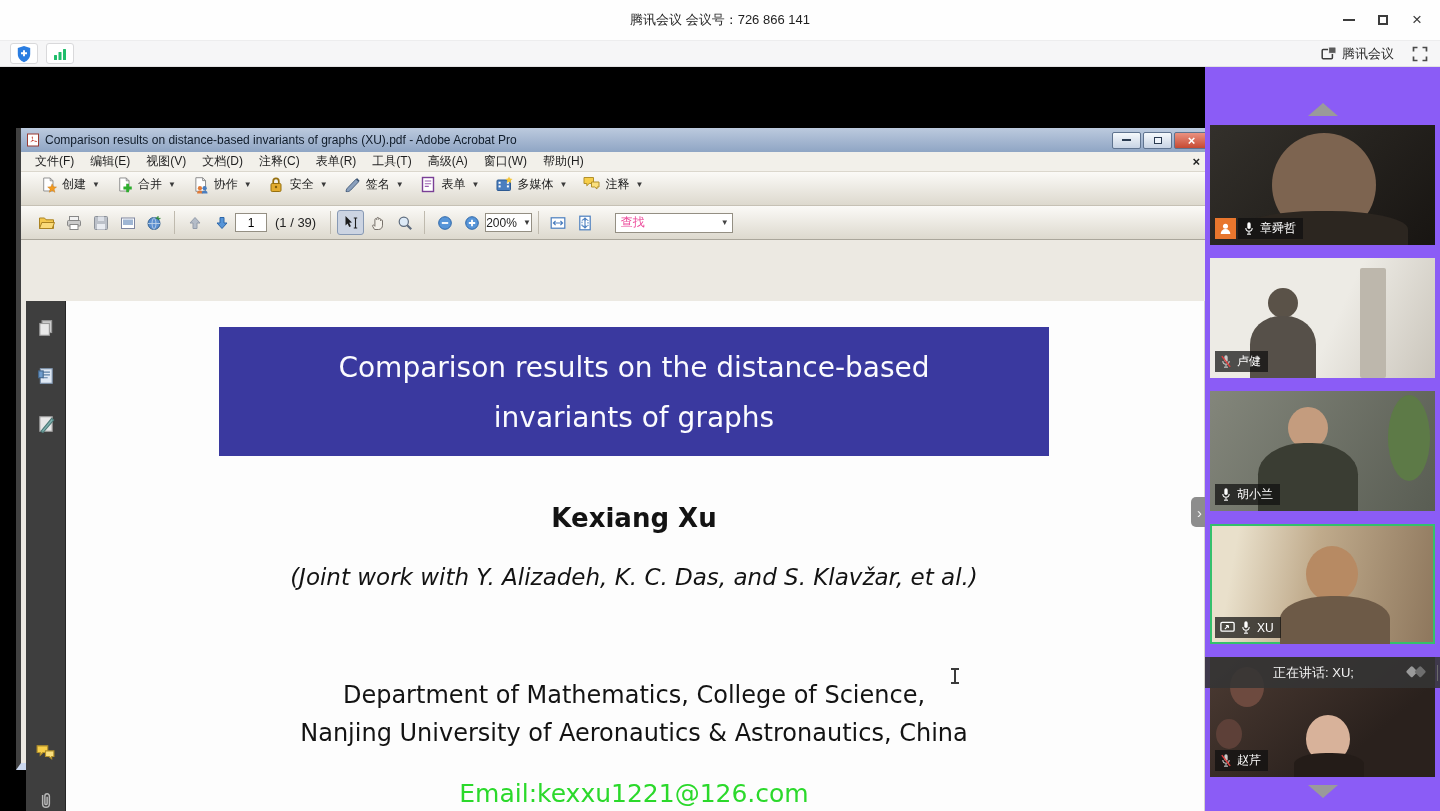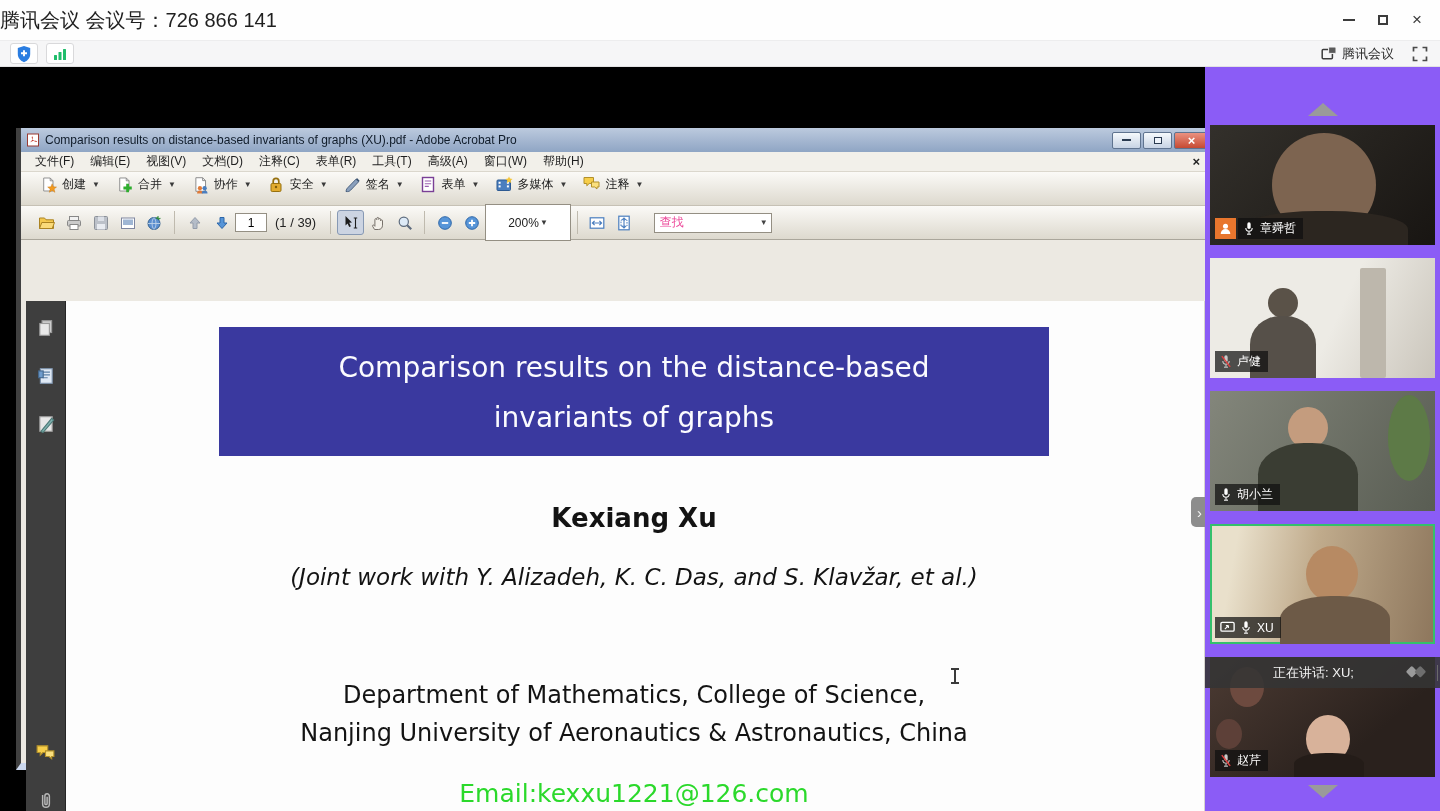--- a/index.html
+++ b/index.html
@@ -1,21 +1,21 @@
 <!DOCTYPE html>
 <html><head>
 <meta charset="utf-8">
 <style>
   *{margin:0;padding:0;box-sizing:border-box}
   html,body{width:1440px;height:811px;overflow:hidden}
   body{position:relative;font-family:"Liberation Sans","DejaVu Sans",sans-serif;background:#000}
 
   
   .mtitlebar{position:absolute;left:0;top:0;width:1440px;height:40px;background:#fefefe}
-  .mtitle{position:absolute;left:0;right:0;top:0;height:40px;line-height:40px;text-align:left;font-size:20px;color:#1f1f1f}
+  .mtitle{position:absolute;left:0;right:0;top:0;height:40px;line-height:40px;text-align:center;font-size:13px;color:#1f1f1f}
   .mwinbtns{position:absolute;right:6px;top:0;height:40px;display:flex;align-items:center}
   .mbtn{width:34px;height:40px;display:flex;align-items:center;justify-content:center;color:#3c3c3c;font-size:17px;cursor:pointer}
   .mbtn .bar{width:12px;height:2px;background:#3c3c3c}
   .mbtn .box{width:10px;height:10px;border:2px solid #3c3c3c}
 
   .msubbar{position:absolute;left:0;top:40px;width:1440px;height:27px;background:#f6f6f7;border-top:1px solid #ededee;border-bottom:1px solid #e2e2e3;display:flex;align-items:center;padding:0 10px}
   .chipbtn{height:21px;border:1px solid #d9d9db;border-radius:3px;background:#fff;display:flex;align-items:center;justify-content:center;padding:0 5px;margin-right:8px;cursor:pointer}
   .msub-right{margin-left:auto;display:flex;align-items:center;gap:16px}
   .switchview{display:flex;align-items:center;gap:5px;font-size:13px;color:#2b2b2b;cursor:pointer}
   .fsbtn{width:20px;height:20px;display:flex;align-items:center;justify-content:center;cursor:pointer}
@@ -41,21 +41,21 @@
   .t1btn{display:flex;align-items:center;gap:5px;padding:4px 7px;font-size:12px;color:#1d1d1d;border-radius:3px;cursor:pointer}
   .dd{font-size:8px;color:#3a3a3a;margin-left:1px}
   .icon16{width:17px;height:17px;display:inline-flex}
 
   .atoolbar2{height:34px;background:linear-gradient(#fbfaf7,#ddd9ce);border-bottom:1px solid #aaa69b;display:flex;align-items:center;padding:0 12px}
   .t2btn{width:27px;height:25px;display:flex;align-items:center;justify-content:center;border-radius:3px;cursor:pointer}
   .t2btn.pressed{background:#ccd4e2;border:1px solid #8799b4}
   .sep{width:1px;height:23px;background:#bfbaae;margin:0 6px}
   .pageinput{width:32px;height:19px;border:1px solid #948f83;background:#fff;font-size:12px;text-align:center;font-family:"Liberation Sans",sans-serif}
   .pagecount{font-size:13px;color:#222;margin:0 8px;white-space:nowrap}
-  .zoombox{display:flex;align-items:center;border:1px solid #948f83;background:#fff;height:37px;padding:0 22px;font-size:12px;color:#222;cursor:pointer}
+  .zoombox{display:flex;align-items:center;gap:5px;border:1px solid #948f83;background:#fff;height:19px;padding:0 0;font-size:12px;color:#222;cursor:pointer}
   .findwrap{margin-left:16px;display:flex;align-items:center;border:1px solid #948f83;background:#fff;height:20px;width:118px}
   .findinput{flex:1;border:0;outline:0;font-size:12px;padding:0 5px;color:#ec4899;font-family:"Liberation Sans",sans-serif;min-width:0}
   .finddd{width:14px;font-size:8px;color:#444;text-align:center;cursor:pointer}
 
   .abody{position:absolute;left:5px;top:173px;width:1195px;height:522px}
   .aleft{position:absolute;left:0;top:0;width:40px;height:522px;background:#3e3e3e;border-right:1px solid #262626;display:flex;flex-direction:column;align-items:center;padding-top:14px}
   .aleft .lpbtn{width:26px;height:26px;display:flex;align-items:center;justify-content:center;margin-bottom:22px;cursor:pointer}
   .aleft .spacer{flex:1}
   .adoc{position:absolute;left:40px;top:0;width:1138px;height:522px;background:#fdfdfd;overflow:hidden}
   .avscroll{position:absolute;right:0;top:0;width:17px;height:522px;background:#f0efec;border-left:1px solid #d6d4cf}

